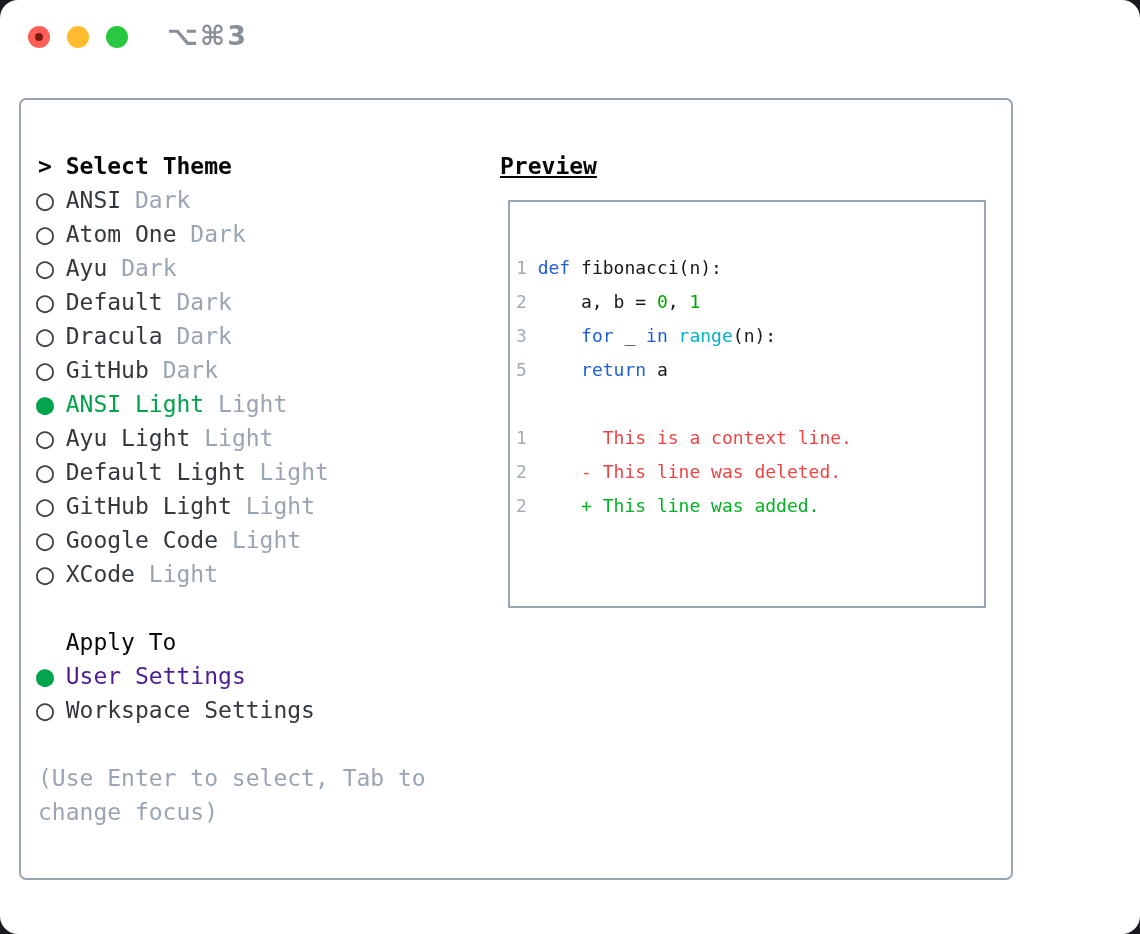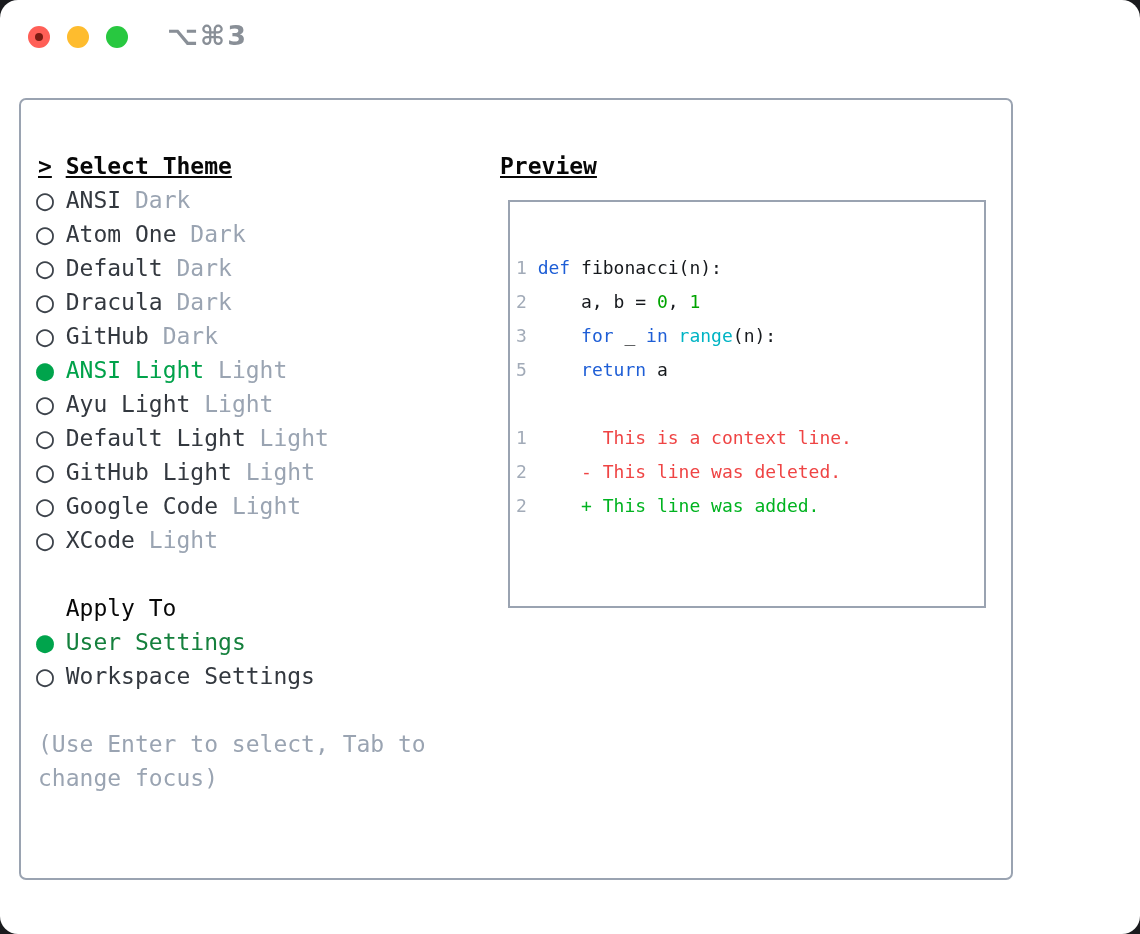--- a/index.html
+++ b/index.html
@@ -32,31 +32,31 @@
   
   .panel {
     position: absolute; left: 19px; top: 98px;
     width: 994px; height: 782px;
     border: 2px solid #9aa3b1; border-radius: 7px;
     background: #ffffff;
   }
   
   .left-col { position: absolute; left: 38px; top: 149px; font-size: 23px; line-height: 34px; }
   .row { height: 34px; white-space: pre; }
-  .header-row { font-weight: 700; color: #070707; text-decoration: underline; }
+  .header-row { font-weight: 700; color: #070707; }
   .caret { color: #070707; }
   .hdr { margin-left: 1ch; }
   .bullet { color: #3d434b; display: inline-block; transform: scale(1.3); }
   .bullet.on { color: #00a44c; }
   .tname { color: #33383f; }
   .tname.on { color: #00a24a; }
   .variant { color: #9aa4b2; }
   .apply-header { padding-left: 2ch; color: #070707; }
   .opt-label { color: #33383f; }
-  .opt-label.on { color: #15803d; margin-top: 16px; }
+  .opt-label.on { color: #4c1d95; margin-top: 16px; }
   .help { width: 430px; color: #9aa4b2; white-space: normal; }
   
   .preview-header { position: absolute; left: 500px; top: 149px; line-height: 34px; font-size: 23px; font-weight: 700; color: #070707; text-decoration: underline; }
   .preview-box { position: absolute; left: 508px; top: 200px; width: 478px; height: 408px; border: 2px solid #9aa3b1; background: #ffffff; }
   .code-block { position: absolute; left: 516px; top: 251px; font-size: 18px; line-height: 34px; }
   .code-line { height: 34px; white-space: pre; }
   .tok-lineno  { color: #a2abb8; }
   .tok-plain   { color: #16191d; }
   .tok-keyword { color: #1e5ed6; }
   .tok-number  { color: #00a400; }
@@ -81,20 +81,21 @@
     <div class="window-title">⌥⌘3</div>
   </div>
 
   <div class="panel"></div>
 
   <div class="left-col">
     <div class="row header-row"><span class="caret">&gt;</span><span class="hdr">Select Theme</span></div>
     <div id="theme-list">
         <div class="row"><span class="bullet">○</span> <span class="tname">ANSI</span> <span class="variant">Dark</span></div>
         <div class="row"><span class="bullet">○</span> <span class="tname">Atom One</span> <span class="variant">Dark</span></div>
+        <div class="row"><span class="bullet">○</span> <span class="tname">Ayu</span> <span class="variant">Dark</span></div>
         <div class="row"><span class="bullet">○</span> <span class="tname">Default</span> <span class="variant">Dark</span></div>
         <div class="row"><span class="bullet">○</span> <span class="tname">Dracula</span> <span class="variant">Dark</span></div>
         <div class="row"><span class="bullet">○</span> <span class="tname">GitHub</span> <span class="variant">Dark</span></div>
         <div class="row"><span class="bullet on">●</span> <span class="tname on">ANSI Light</span> <span class="variant">Light</span></div>
         <div class="row"><span class="bullet">○</span> <span class="tname">Ayu Light</span> <span class="variant">Light</span></div>
         <div class="row"><span class="bullet">○</span> <span class="tname">Default Light</span> <span class="variant">Light</span></div>
         <div class="row"><span class="bullet">○</span> <span class="tname">GitHub Light</span> <span class="variant">Light</span></div>
         <div class="row"><span class="bullet">○</span> <span class="tname">Google Code</span> <span class="variant">Light</span></div>
         <div class="row"><span class="bullet">○</span> <span class="tname">XCode</span> <span class="variant">Light</span></div>
       </div>

